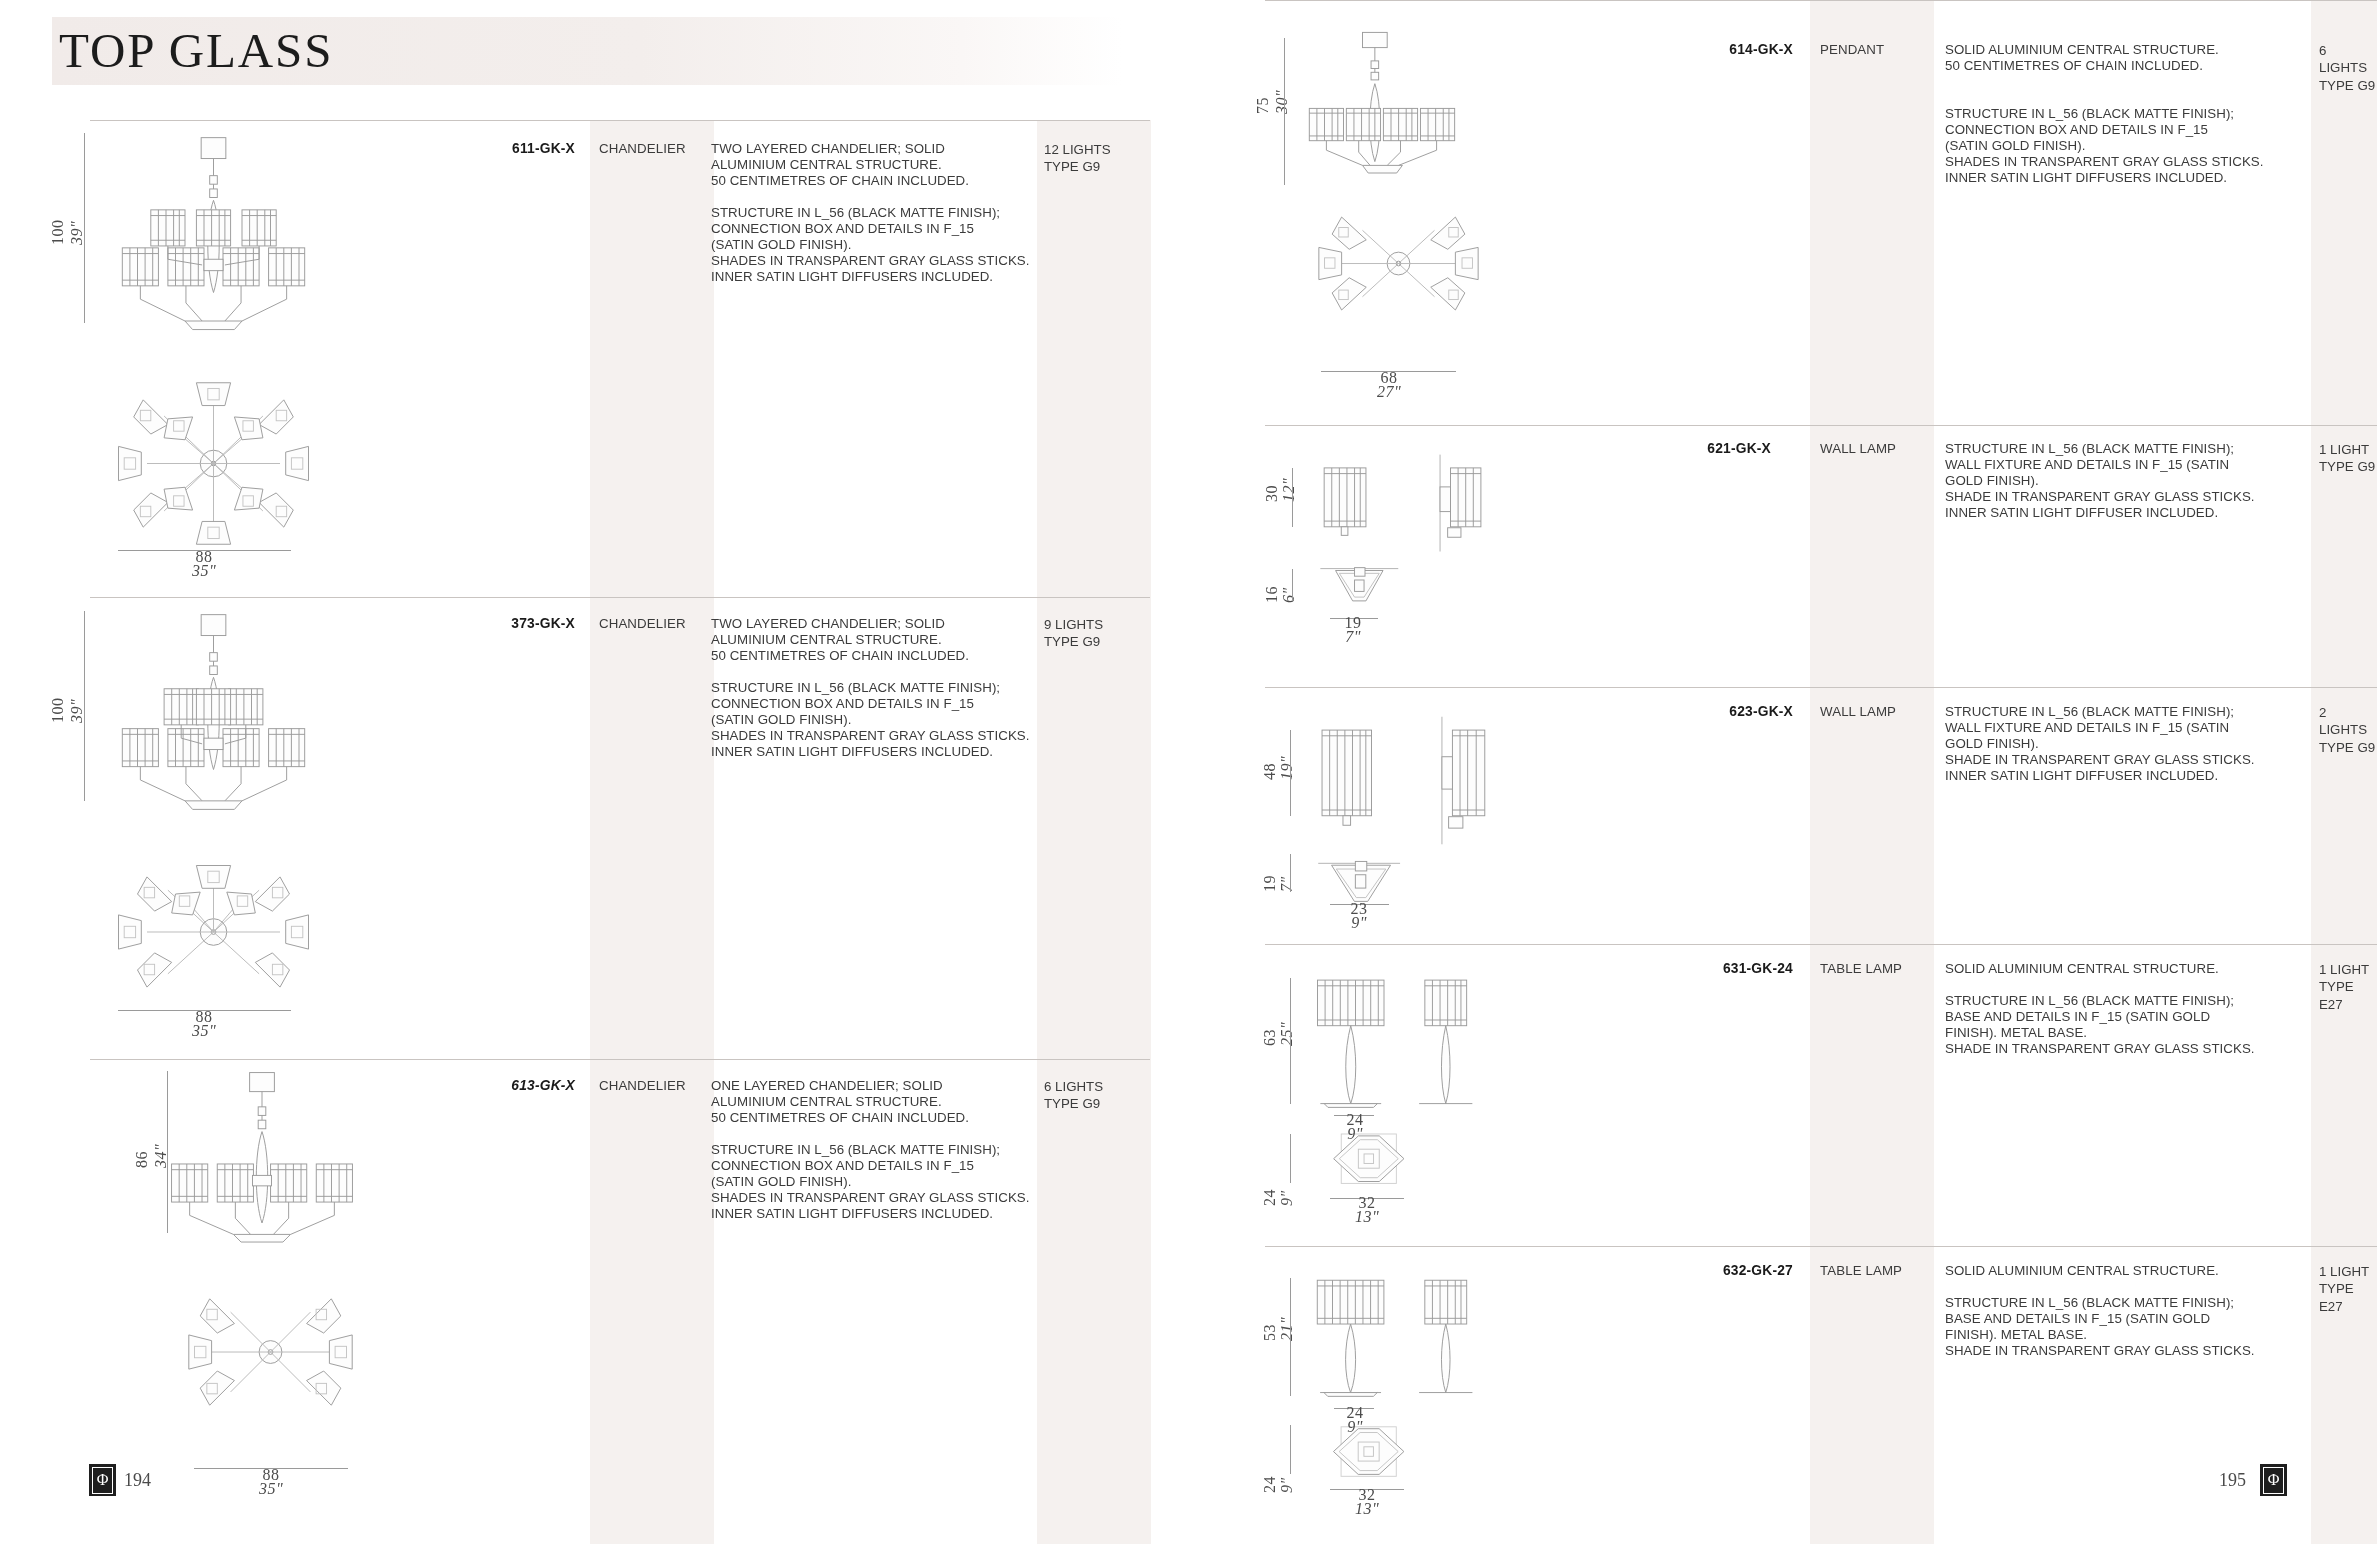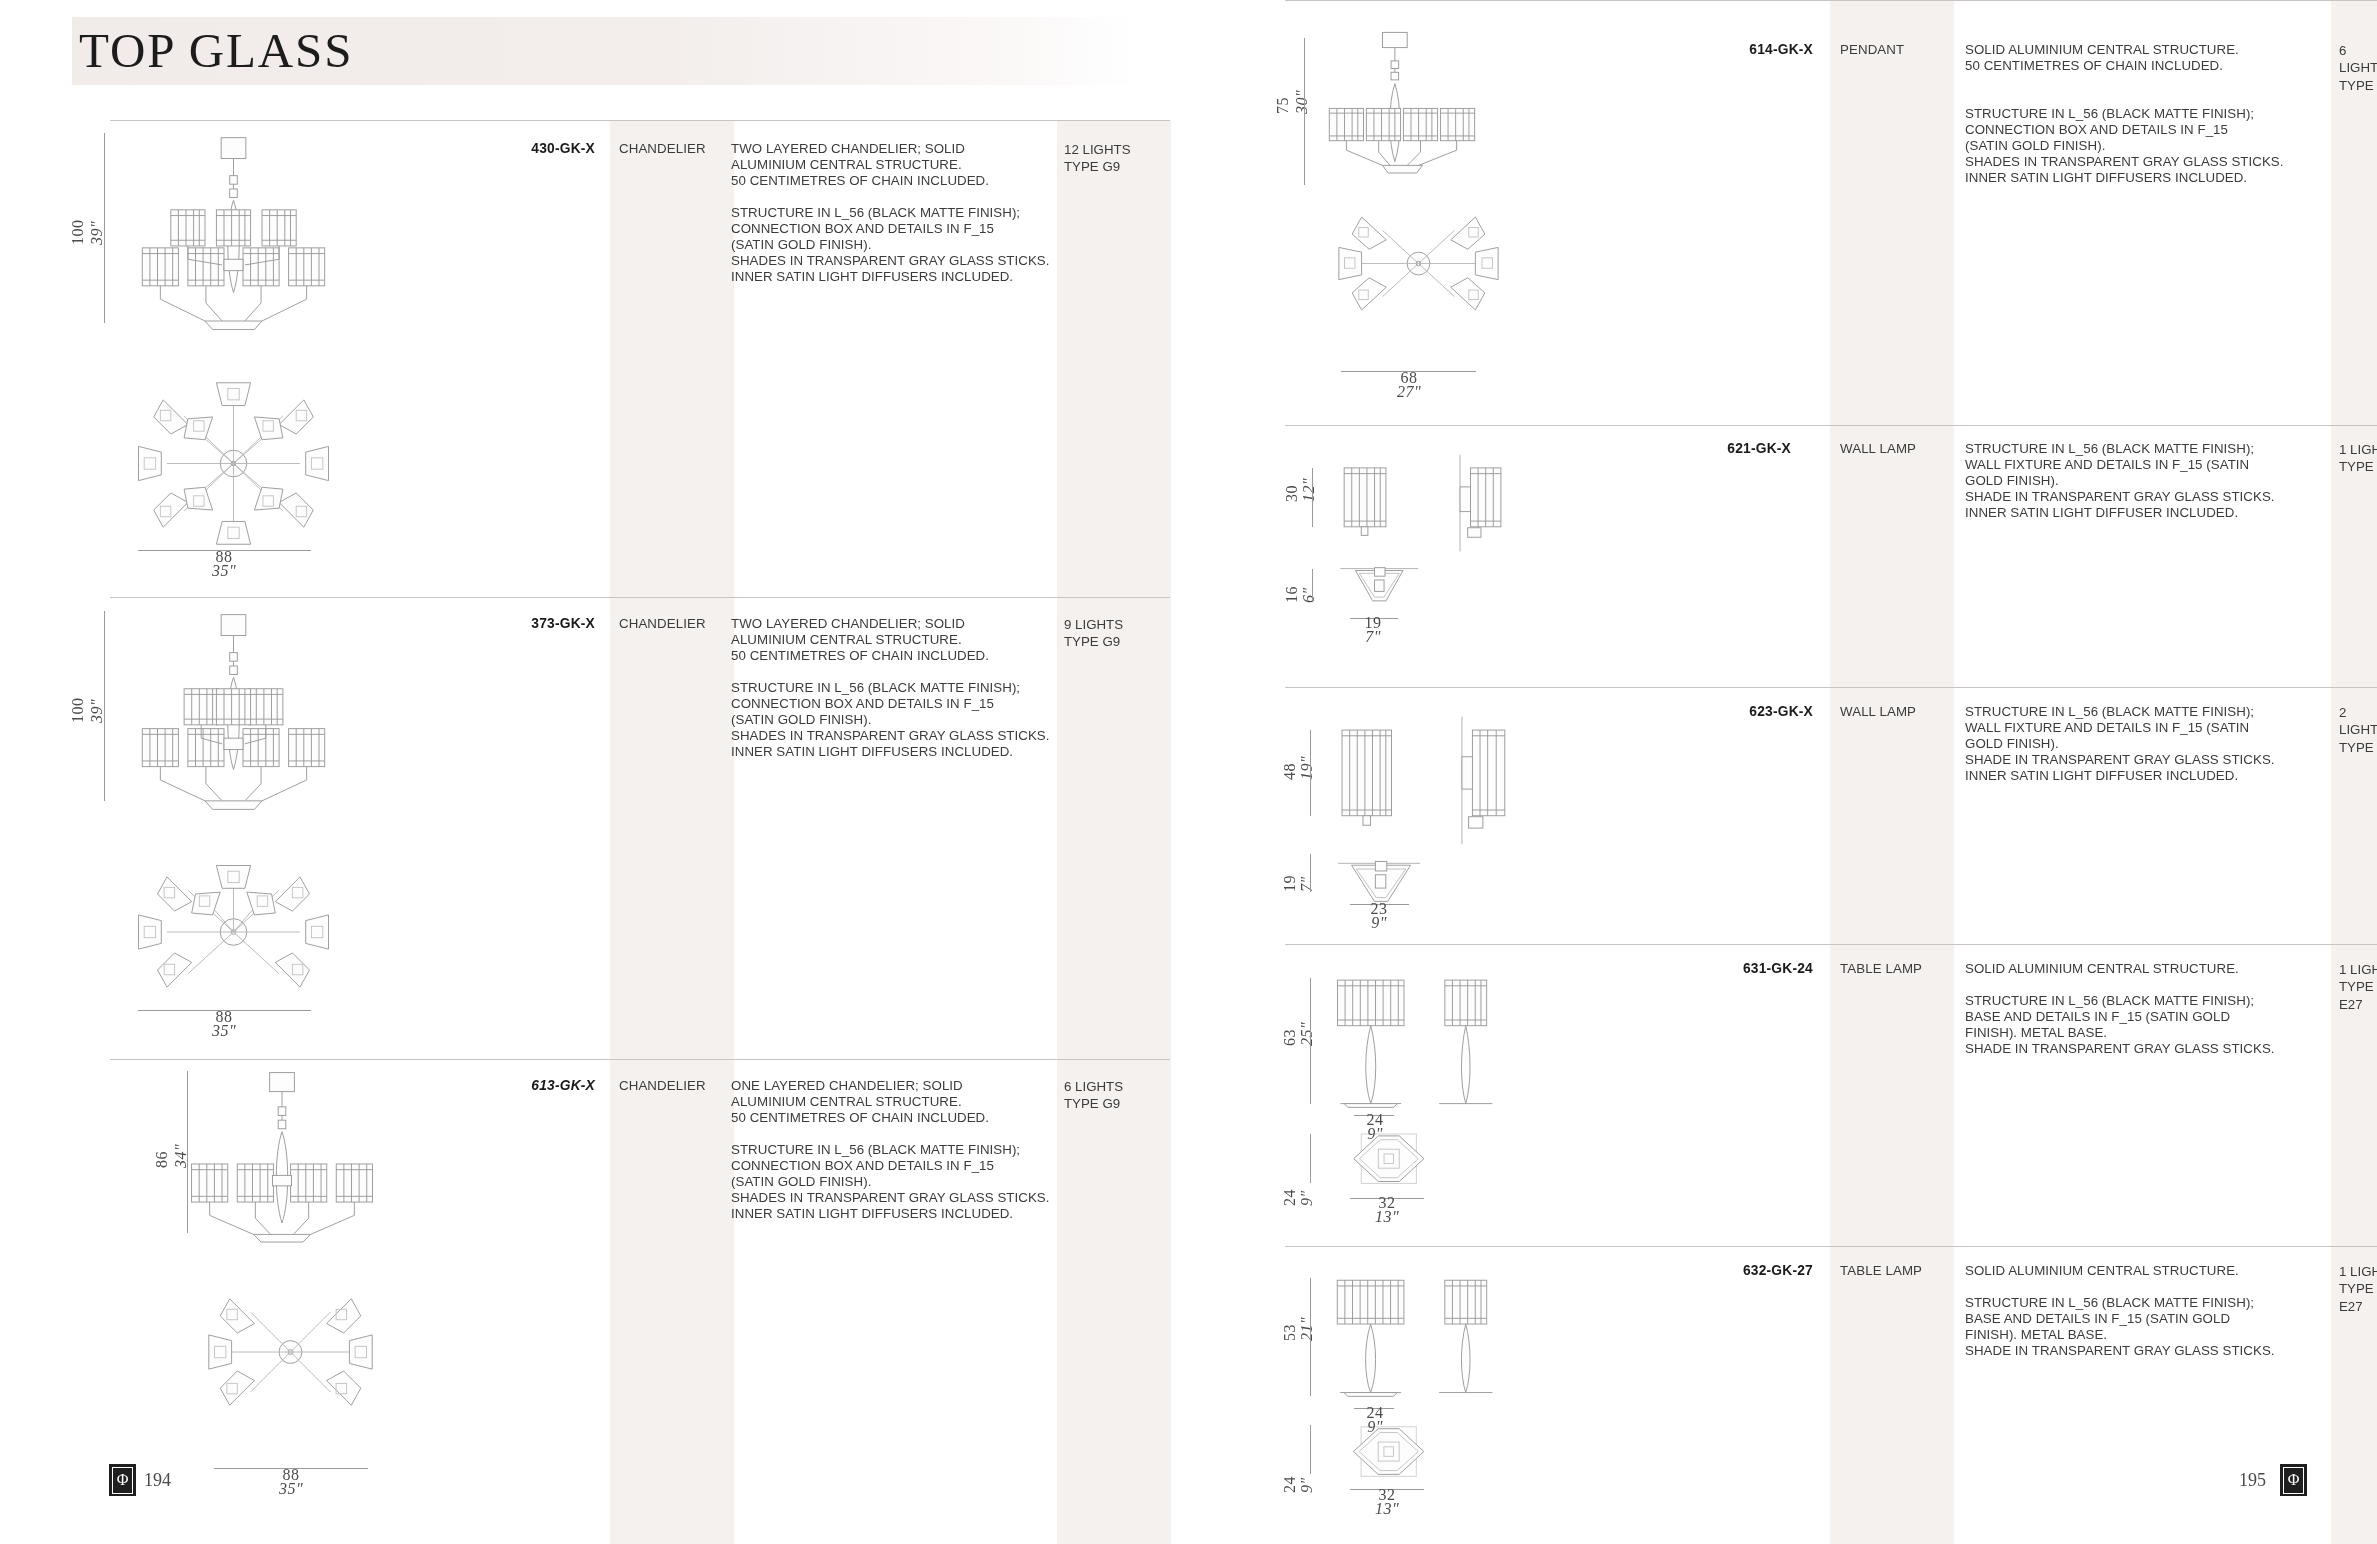--- a/index.html
+++ b/index.html
@@ -3,21 +3,21 @@
 <meta charset="utf-8">
 <style>
   html,body{margin:0;padding:0;background:#ffffff;}
   body{
     width:2378px;height:1545px;
     font-family:"Liberation Sans",sans-serif;
     color:#2b2b2b;
     overflow:hidden;
     position:relative;
   }
-  .spread{position:absolute;inset:0;margin-left:20px;}
+  .spread{position:absolute;inset:0;}
 
   
   .page{position:absolute;top:0;height:1545px;}
   .page-left{left:0;width:1189px;}
   .page-right{left:1189px;width:1189px;}
 
   
   .title-band{
     position:absolute;left:52px;top:17px;width:1070px;height:68px;
     background:linear-gradient(to right,#f1ebe9 0%,#f3eeec 55%,#faf7f6 85%,#ffffff 100%);
@@ -94,21 +94,21 @@
     <div class="title-band"></div>
     <div class="collection-title">TOP GLASS</div>
 
     <div class="tint-col" style="left:590px;top:120px;width:124px;height:1425px;"></div>
     <div class="tint-col" style="left:1037px;top:120px;width:114px;height:1425px;"></div>
 
     <div class="hrule" style="left:90px;top:120px;width:1060px;"></div>
     <div class="hrule" style="left:90px;top:597px;width:1060px;"></div>
     <div class="hrule" style="left:90px;top:1059px;width:1060px;"></div>
 
-    <div class="code" style="left:399px;top:141px;width:176px;">430-GK-X</div>
+    <div class="code" style="left:399px;top:141px;width:176px;">611-GK-X</div>
     <div class="type" style="left:599px;top:141px;">CHANDELIER</div>
     <div class="desc" style="left:711px;top:141px;width:323px;">TWO LAYERED CHANDELIER; SOLID
 ALUMINIUM CENTRAL STRUCTURE.
 50 CENTIMETRES OF CHAIN INCLUDED.
 
 STRUCTURE IN L_56 (BLACK MATTE FINISH);
 CONNECTION BOX AND DETAILS IN F_15
 (SATIN GOLD FINISH).
 SHADES IN TRANSPARENT GRAY GLASS STICKS.
 INNER SATIN LIGHT DIFFUSERS INCLUDED.</div>

